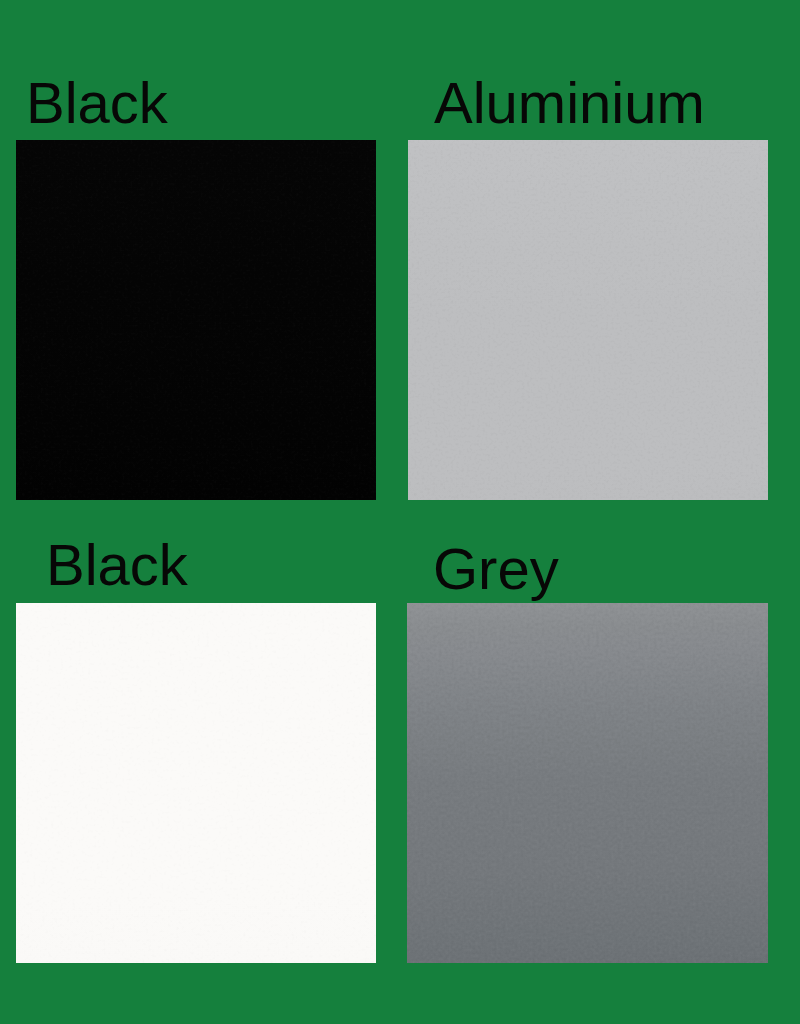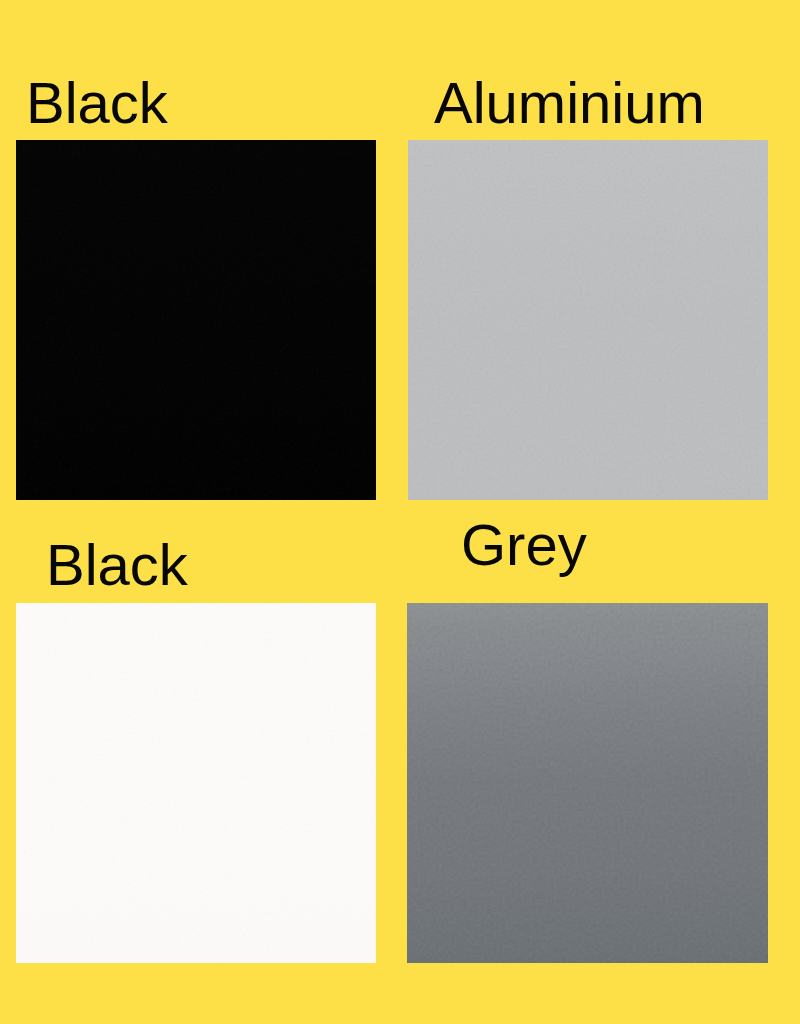--- a/index.html
+++ b/index.html
@@ -10,21 +10,21 @@
     height: 1024px;
     background: #ffffff;
     overflow: hidden;
   }
   body { font-family: "Liberation Sans", sans-serif; }
 
   .page {
     position: relative;
     width: 800px;
     height: 1024px;
-    background: #fde047;
+    background: #15803d;
   }
 
   .swatch-label {
     position: absolute;
     font-size: 58px;
     font-weight: 400;
     color: #070706;
     line-height: 1;
     white-space: nowrap;
     -webkit-font-smoothing: antialiased;
@@ -52,21 +52,21 @@
     background: linear-gradient(179deg,#050505 0%,#040404 40%,#030303 80%,#020202 100%); }
 
   #label-aluminium { left: 434px;   top: 74px; text-align: center;  }
   #chip-aluminium  { left: 408px;   top: 140px;
     background: linear-gradient(178deg,#c1c2c4 0%,#c0c1c3 2%,#bebfc1 30%,#bdbec0 48%,#bdbec0 90%,#bcbdbf 100%); }
 
   #label-white     { left: 46px;    top: 536px; }
   #chip-white      { left: 16px;    top: 603px;
     background: linear-gradient(179deg,#fbfaf8 0%,#fbfaf8 45%,#fbfaf8 80%,#faf9f7 100%); }
 
-  #label-grey      { left: 433px;   top: 516px; margin-left: 28px; }
+  #label-grey      { left: 433px;   top: 540px; }
   #chip-grey       { left: 406.6px; top: 603px; width: 361.4px;
     background: linear-gradient(179deg,#8f9295 0%,#8d9093 2.5%,#898c8f 7.5%,#878a8e 13%,
                                        #7e8286 30%,#777b7f 49%,#74787c 74%,#6e7377 94%,
                                        #6c7175 100%); }
 
   #grain-black     { filter: url(#grainFilter);  opacity: 0.11; }
   #grain-aluminium { filter: url(#grainFilter);  opacity: 0.22; }
   #grain-white     { filter: url(#grainFilter3); opacity: 0.035; }
   #grain-grey      { filter: url(#grainFilter2); opacity: 0.085; }
   #grain-grey-dark { filter: url(#grainFilter3); opacity: 0.085; }

